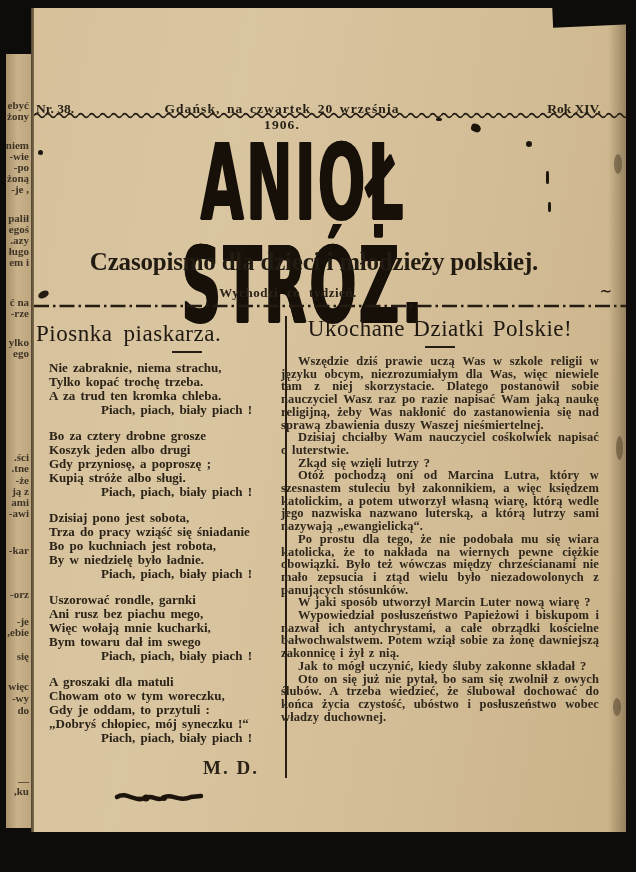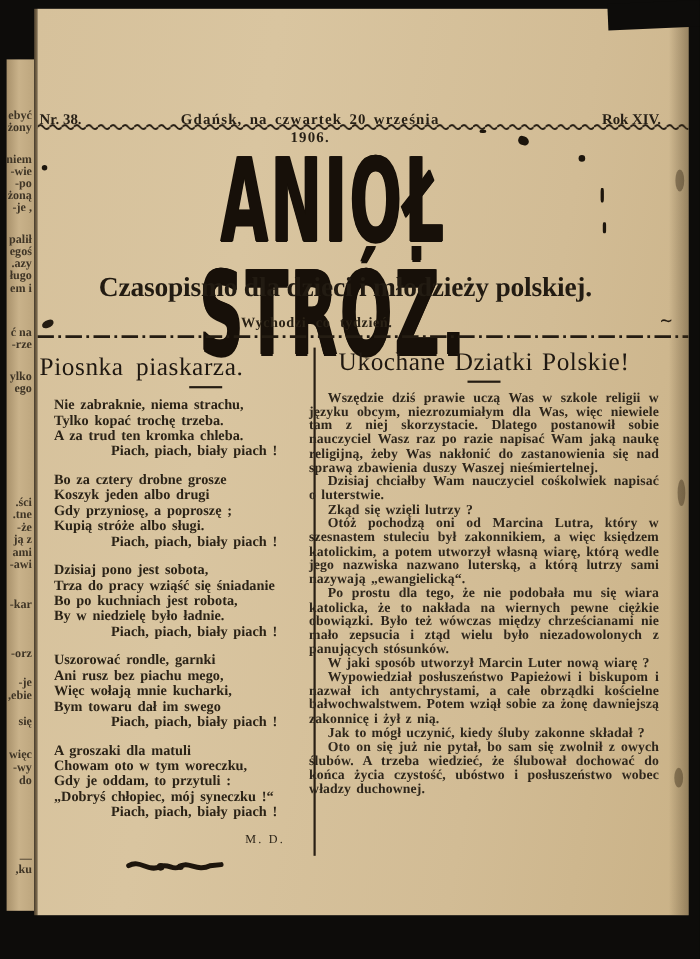--- a/index.html
+++ b/index.html
@@ -45,21 +45,21 @@
   .col-right{position:absolute;left:247px;top:301px;width:318px;}
   .atitle{margin:0;font-size:23px;font-weight:400;color:#1f1811;letter-spacing:.5px;}
   .col-left .atitle{padding:10px 0 0 2px;word-spacing:5px;}
   .col-right .atitle{padding-top:7px;text-align:center;word-spacing:2px;}
   .tline{height:2px;background:#241c12;width:30px;margin-top:4px;}
   .col-left .tline{margin-left:138px;}
   .col-right .tline{margin-left:144px;}
   .poem{margin:8px 0 0 15px;font-size:13px;line-height:14px;font-weight:700;color:#2b2317;word-spacing:2px;}
   .stanza{margin-bottom:12px;}
   .pline.indent{padding-left:52px;}
-  .signature{text-align:right;padding-right:25px;font-size:11px;font-weight:400;letter-spacing:2px;color:#2b2317;}
+  .signature{text-align:right;padding-right:25px;font-size:19px;font-weight:700;letter-spacing:2px;color:#2b2317;}
   .squiggle{display:block;margin:10px auto 0 auto;}
   .body-text{margin-top:7px;font-size:12.5px;line-height:12.7px;font-weight:700;color:#2f271c;
         text-align:justify;word-spacing:1.5px;letter-spacing:.1px;}
   .body-text p{margin:0;text-indent:17px;}
   
   .speck{position:absolute;background:#1c150c;border-radius:50%;}
   .blotch{position:absolute;background:rgba(45,33,15,.4);border-radius:50%;}
 </style>
 </head>
 <body>

